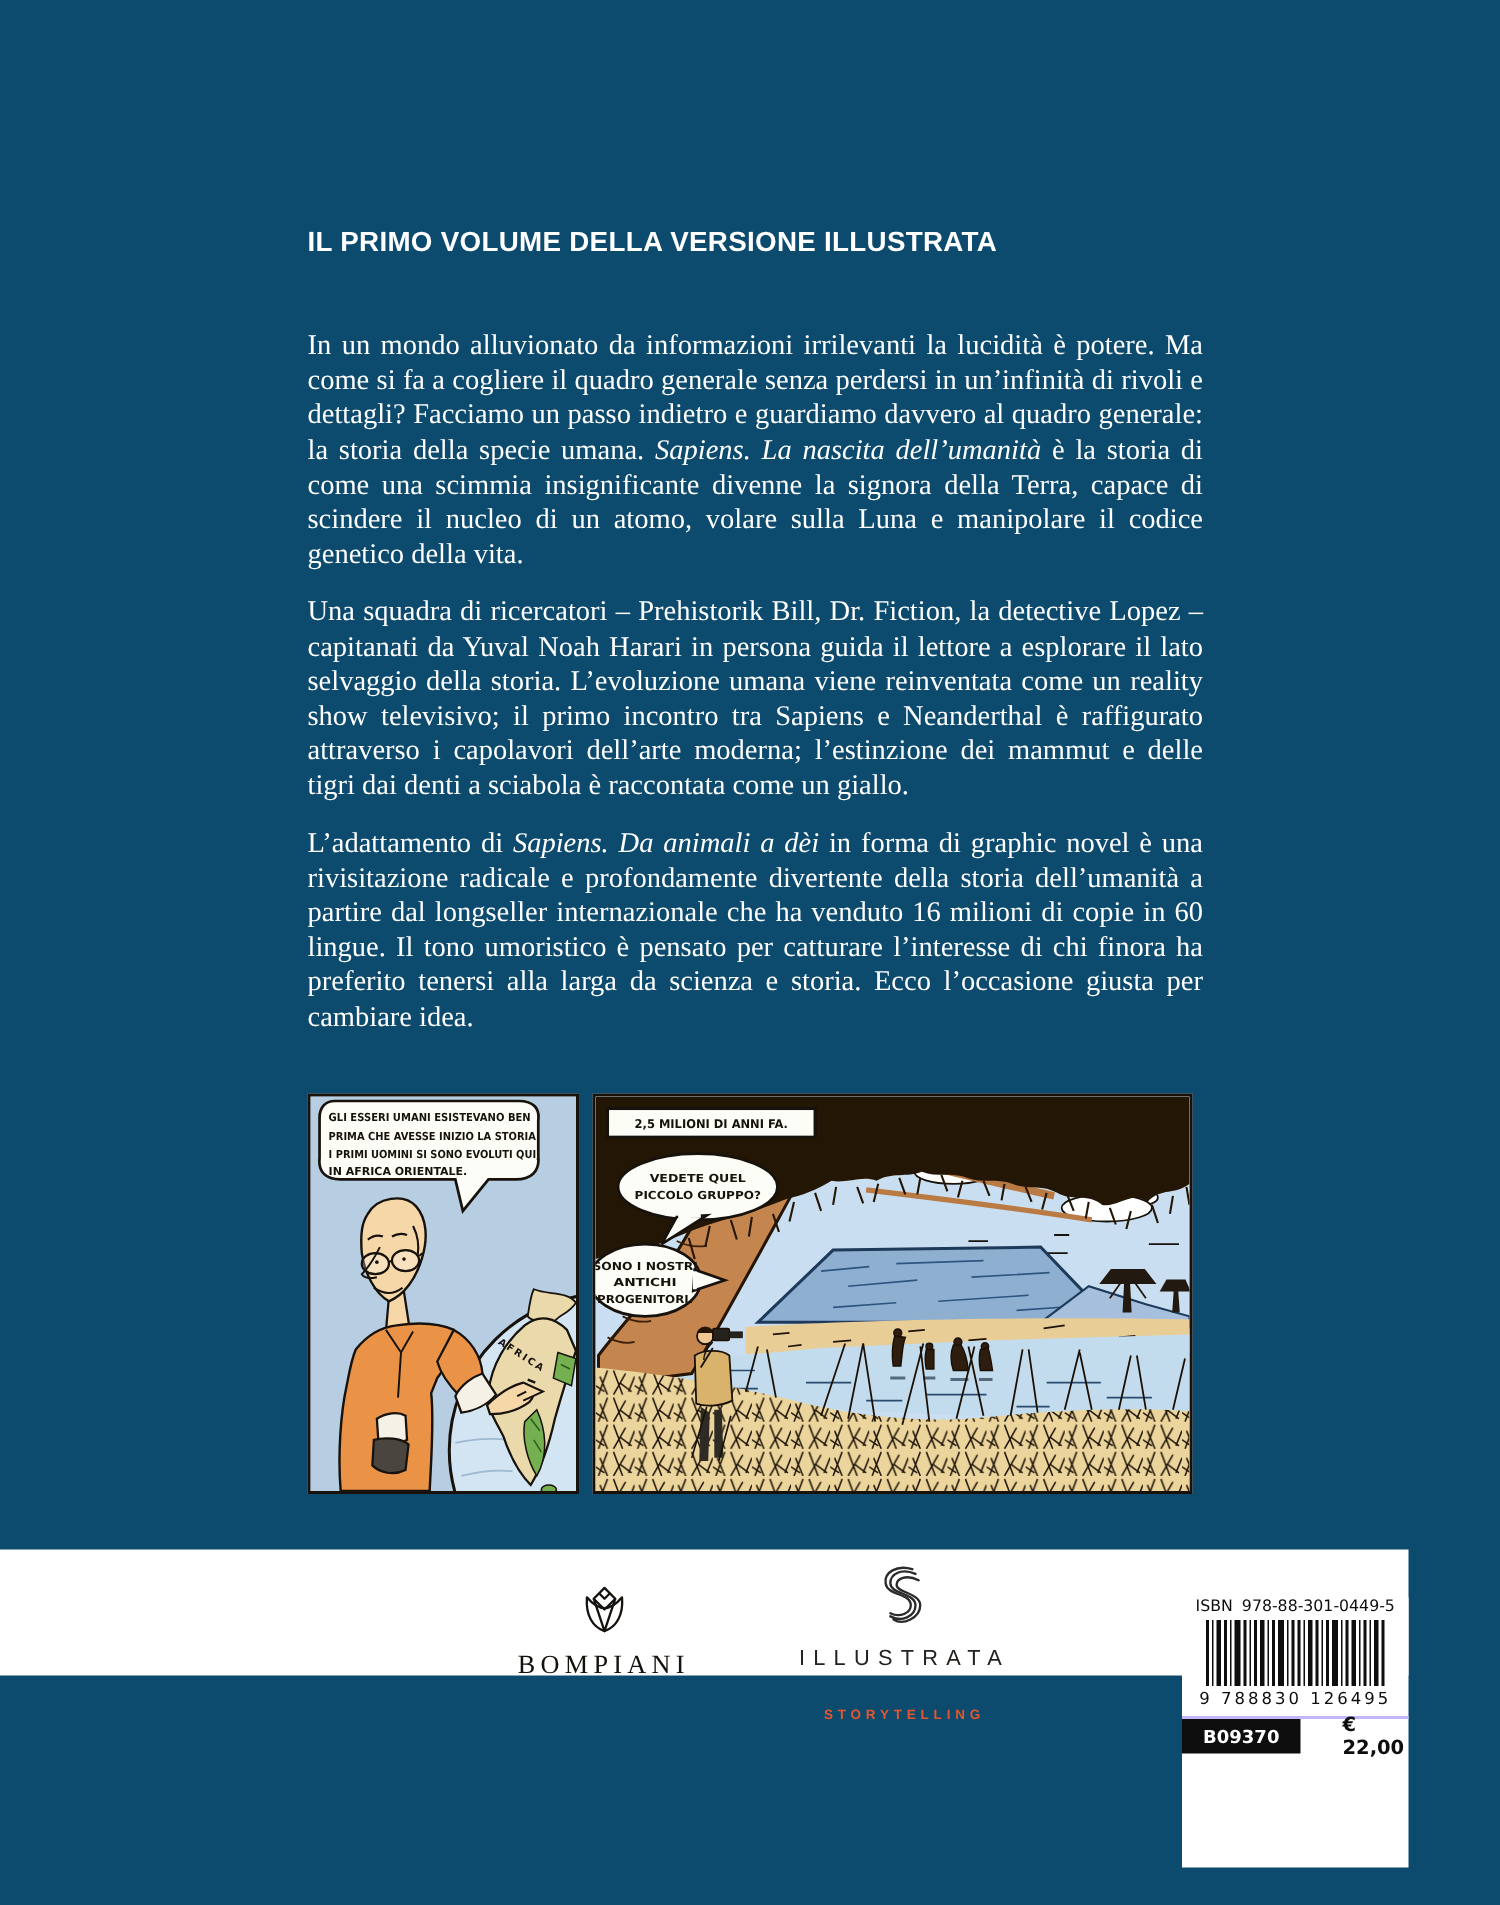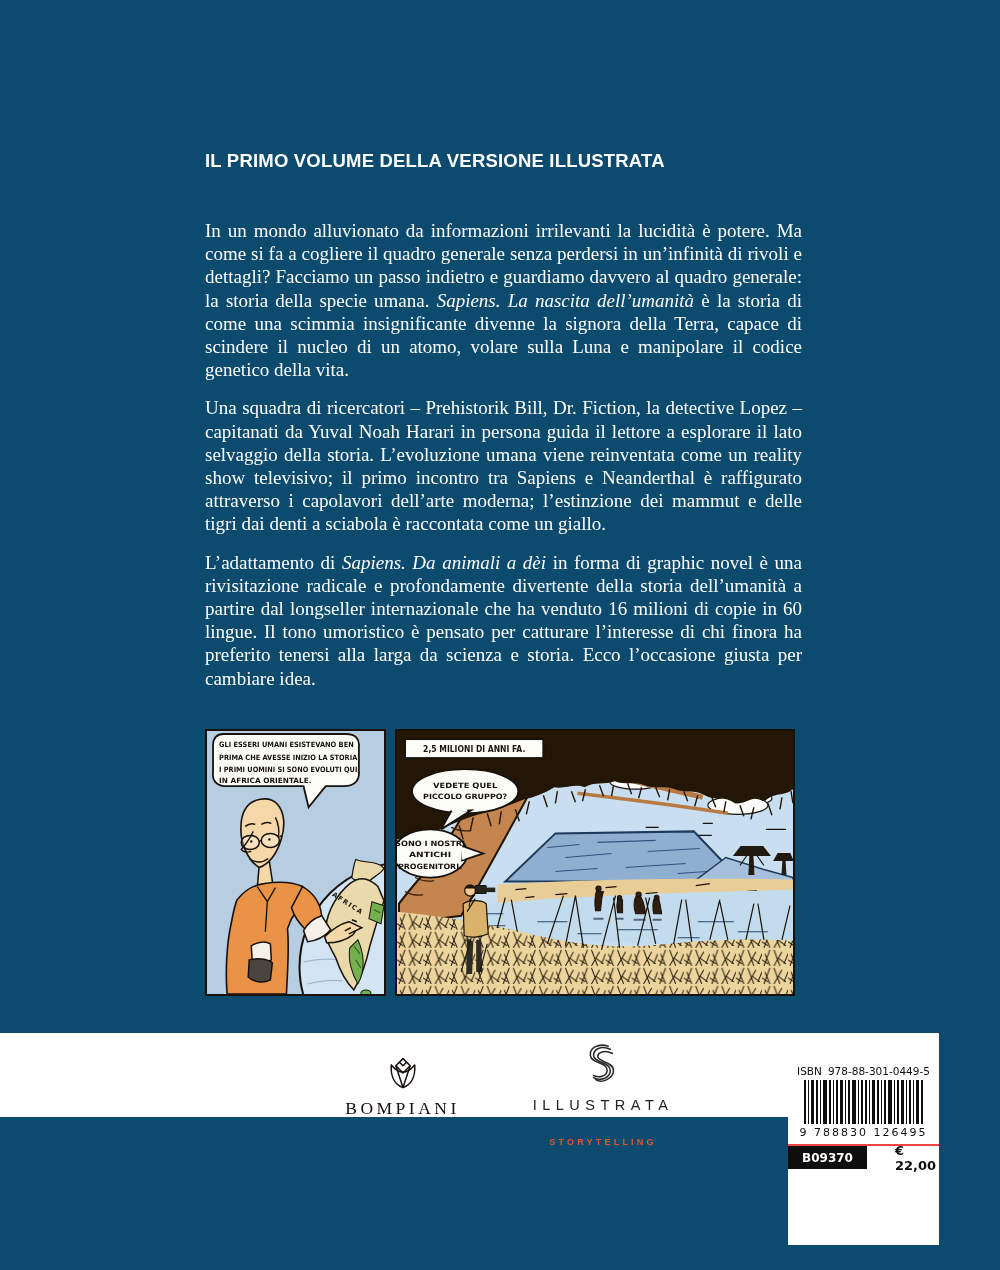--- a/index.html
+++ b/index.html
@@ -21,21 +21,21 @@
   .bompiani{left:325px;top:22px;width:155px;}
   .bompiani-name{font-family:"Liberation Serif",serif;font-size:17.5px;letter-spacing:3.5px;color:#15110d;margin-top:3px;}
   .sapienship{left:518px;top:10px;width:170px;}
   .sapienship-name{font-size:14.5px;letter-spacing:5.5px;color:#24211e;margin-top:6px;}
   .storytelling-name{font-size:9px;font-weight:bold;letter-spacing:3.2px;color:#e4572e;margin-top:24px;}
   .barcode-box{position:absolute;left:788px;top:1033px;width:151px;height:180px;background:#ffffff;
                display:flex;flex-direction:column;align-items:center;box-sizing:border-box;margin-top:32px;}
   .isbn-line{font-size:10.5px;color:#0e0e0e;font-family:"DejaVu Sans",sans-serif;margin-bottom:3px;white-space:nowrap;}
   .isbn-line .lbl{margin-right:6px;}
   .ean{font-size:11px;letter-spacing:2px;color:#0e0e0e;font-family:"DejaVu Sans",sans-serif;margin:2px 0 5px 0;white-space:nowrap;}
-  .price-row{width:100%;height:23px;border-top:2px solid #ef4444;display:flex;}
+  .price-row{width:100%;height:23px;border-top:2px solid #c4b5fd;display:flex;}
   .code-cell{width:79px;background:#0e0e0e;color:#ffffff;font-weight:bold;font-size:12px;
              display:flex;align-items:center;justify-content:center;font-family:"DejaVu Sans",sans-serif;}
   .price-cell{flex:1;color:#0e0e0e;font-weight:bold;font-size:13px;
               display:flex;align-items:center;justify-content:center;font-family:"DejaVu Sans",sans-serif;padding-left:28px;}
 </style>
 </head>
 <body>
 
 <div class="page">
 

